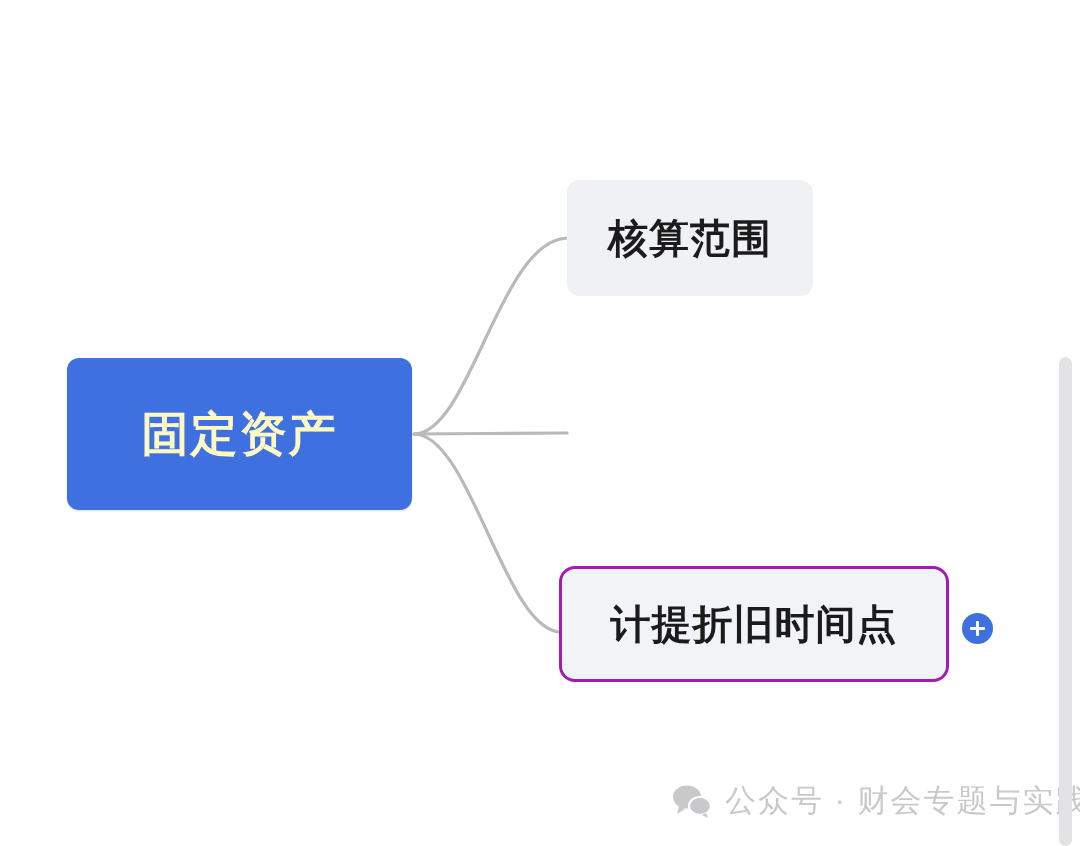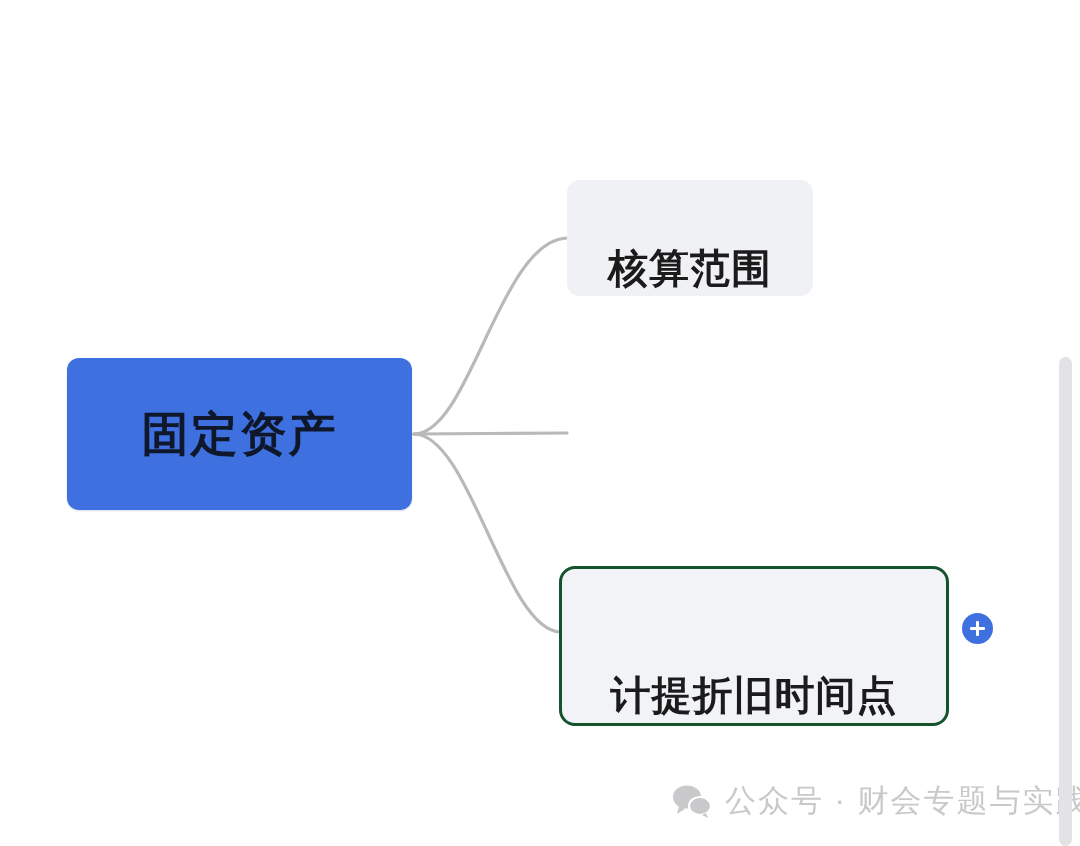--- a/index.html
+++ b/index.html
@@ -41,30 +41,29 @@
   .node-root {
     left: 67px;
     top: 358px;
     width: 345px;
     height: 152px;
     background: #3f70e0;
     border-radius: 12px;
     box-shadow: 0 1px 2px rgba(40, 60, 120, 0.18);
   }
   .node-root .node-label {
-    color: #0f172a;
+    color: #fef9c3;
     font-size: 47px;
     font-weight: 700;
     letter-spacing: 2px;
   }
 
   .node-child {
     background: #f0f1f4;
     border-radius: 13px;
-    align-items: flex-end;
   }
   .node-child .node-label {
     color: #1b1b1b;
     font-size: 40px;
     font-weight: 700;
     letter-spacing: 1px;
   }
 
   .node-c1 {
     left: 567px;
@@ -75,23 +74,23 @@
   .node-c2 {
     left: 567px;
     top: 376px;
     width: 334px;
     height: 114px;
   }
   .node-c3 {
     left: 559px;
     top: 566px;
     width: 390px;
-    height: 160px;
+    height: 116px;
     background: #f2f3f6;
-    border: 3px solid #14532d;
+    border: 3px solid #a21caf;
     border-radius: 16px;
   }
 
   
   .add-button {
     position: absolute;
     left: 962px;
     top: 613px;
     width: 31px;
     height: 31px;

